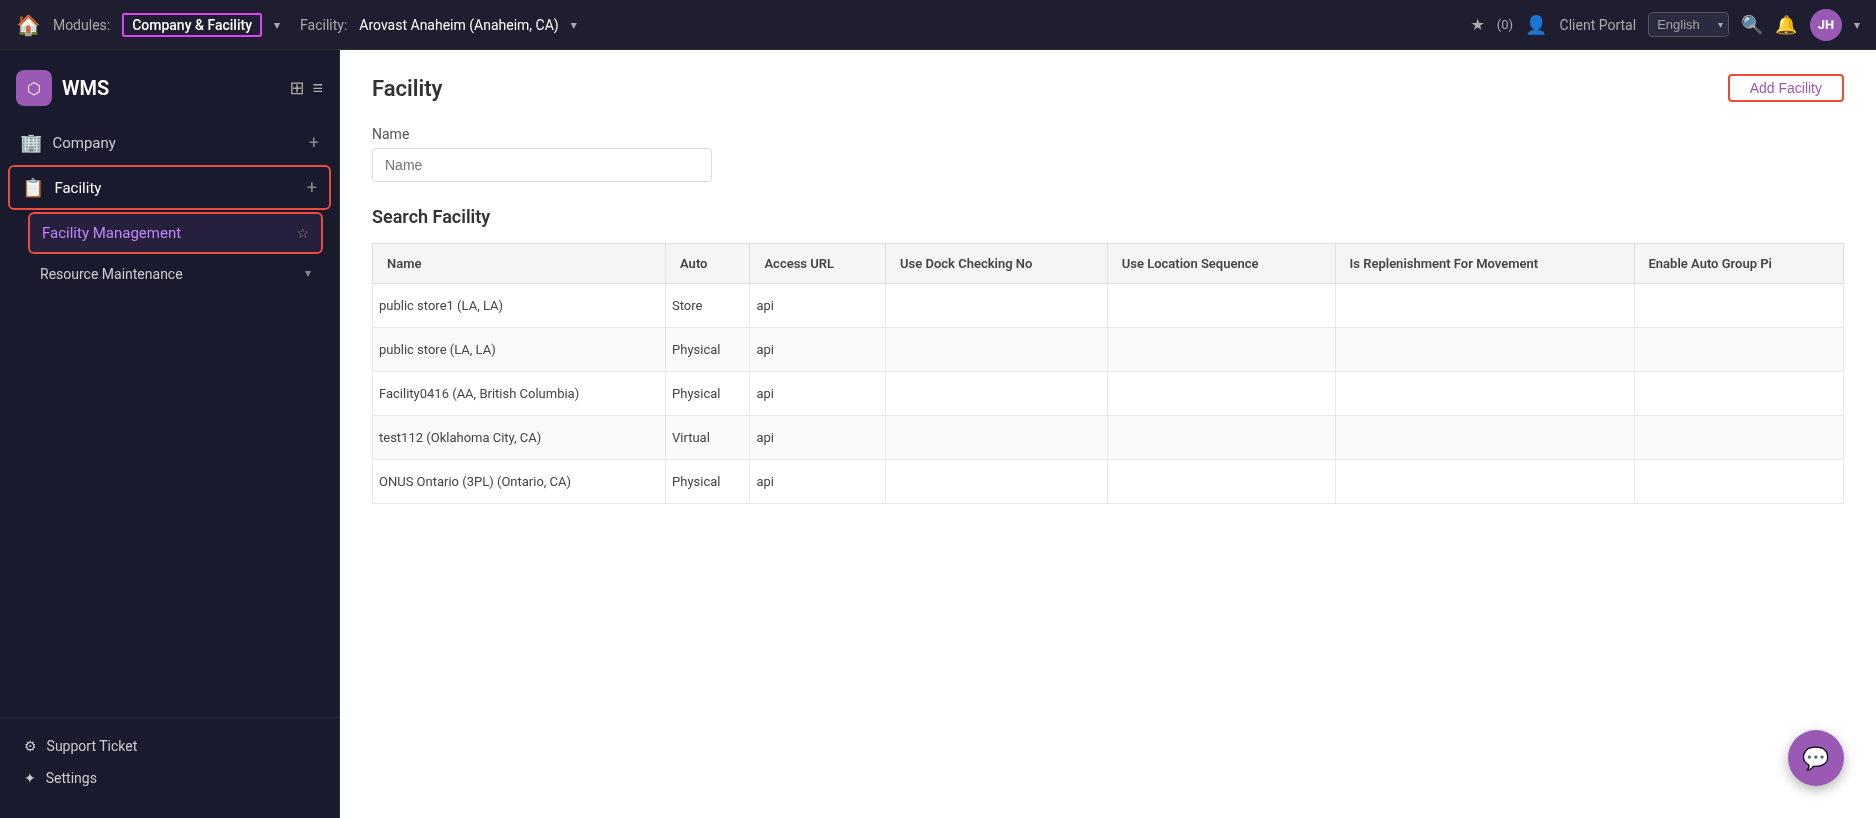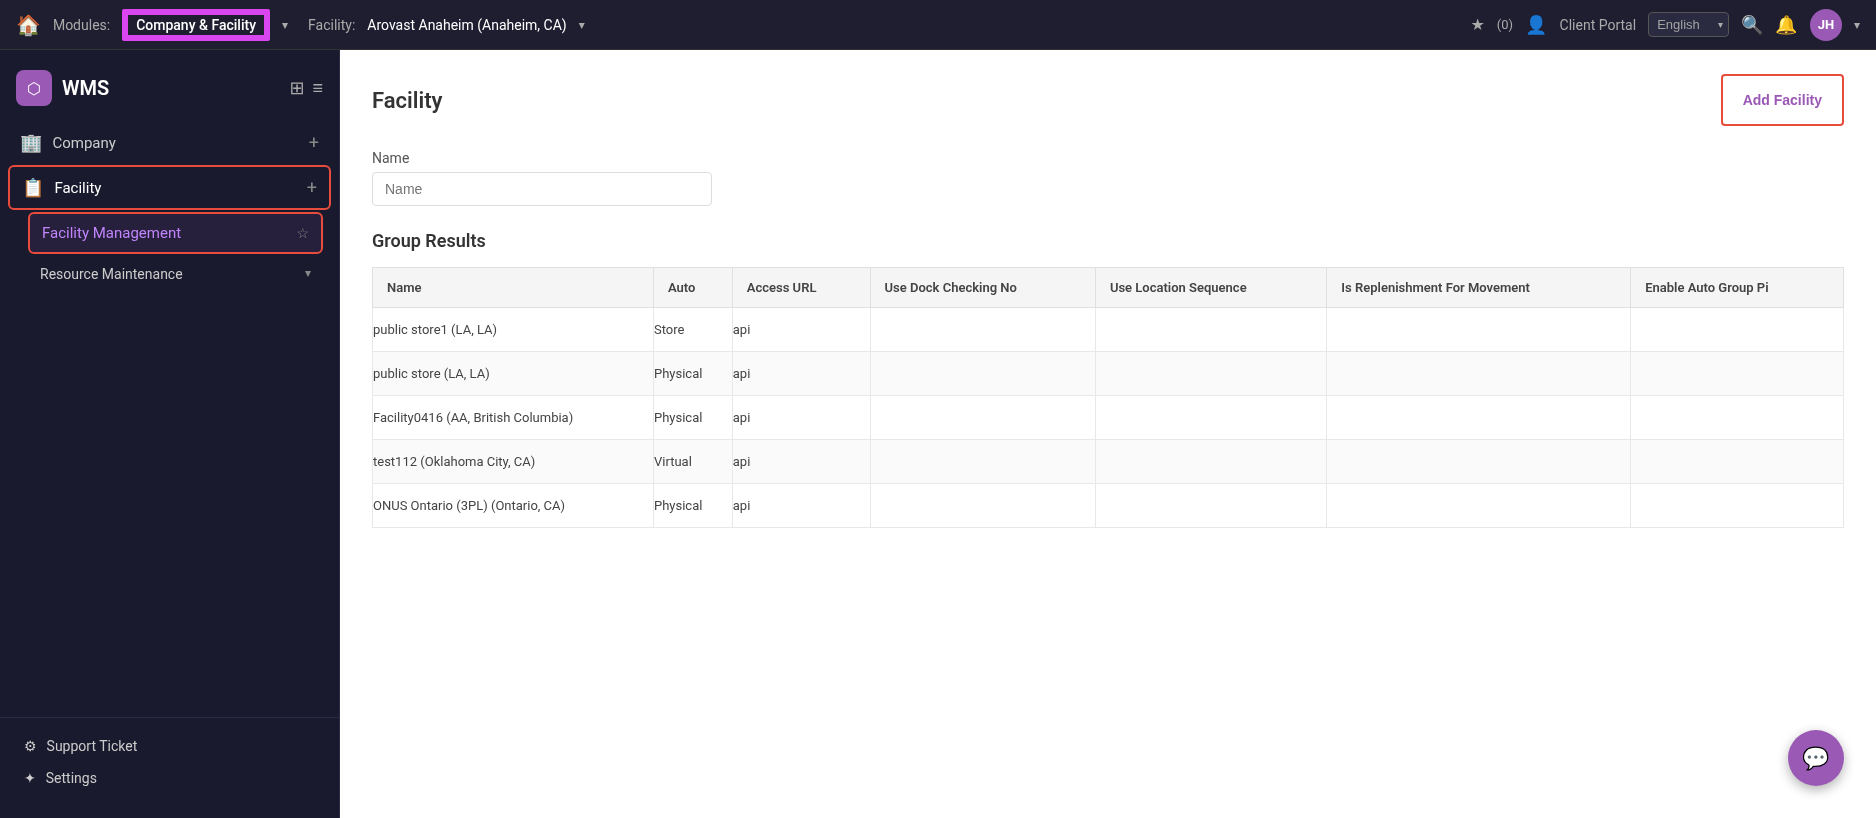--- a/index.html
+++ b/index.html
@@ -15,21 +15,21 @@
       gap: 12px;
       border-bottom: 1px solid #333;
       flex-shrink: 0;
     }
     .top-nav .home-icon { color: #9b59b6; font-size: 20px; }
     .top-nav .modules-label { color: #aaa; font-size: 14px; }
     .top-nav .module-name {
       color: #fff;
       font-size: 14px;
       font-weight: 500;
-      border: 6px solid #d946ef;
+      border: 2px solid #d946ef;
       padding: 2px 8px;
       border-radius: 2px;
     }
     .top-nav .dropdown-arrow { color: #aaa; font-size: 12px; }
     .top-nav .facility-label { color: #aaa; font-size: 14px; margin-left: 8px; }
     .top-nav .facility-name { color: #fff; font-size: 14px; }
     .top-nav .facility-dropdown { color: #aaa; font-size: 12px; }
     .top-nav .spacer { flex: 1; }
     .top-nav .star-btn { color: #aaa; font-size: 16px; cursor: pointer; }
     .top-nav .user-icon-nav { color: #aaa; font-size: 18px; }
@@ -153,24 +153,24 @@
       display: flex;
       align-items: center;
       justify-content: space-between;
       margin-bottom: 24px;
     }
     .content-title { font-size: 22px; font-weight: 600; color: #333; }
     .add-facility-btn {
       background: #fff;
       color: #9b59b6;
       border: 2px solid #e74c3c;
-      padding: 16px 20px;
+      padding: 4px 20px;
       border-radius: 4px;
       font-size: 14px;
-      font-weight: 700;
+      font-weight: 400;
       cursor: pointer;
     }
 
     
     .search-form { margin-bottom: 24px; }
     .form-label { font-size: 14px; color: #555; margin-bottom: 6px; }
     .form-input {
       width: 340px;
       padding: 8px 12px;
       border: 1px solid #ddd;
@@ -201,21 +201,21 @@
       border: 1px solid #e0e0e0;
       padding: 12px 14px;
       text-align: left;
       font-size: 13px;
       font-weight: 600;
       color: #444;
       white-space: nowrap;
     }
     .results-table td {
       border: 1px solid #e8e8e8;
-      padding: 14px 0;
+      padding: 14px 6px;
       font-size: 13px;
       color: #444;
     }
     .results-table tr:nth-child(even) td { background: #fafafa; }
 
     
     .fab {
       position: fixed;
       bottom: 32px;
       right: 32px;
@@ -325,21 +325,21 @@
       <h1 class="content-title">Facility</h1>
       <button class="add-facility-btn">Add Facility</button>
     </div>
 
     <div class="search-form">
       <div class="form-label">Name</div>
       <input class="form-input" type="text" placeholder="Name" style="">
     </div>
 
 
-    <div class="results-title">Group Results</div>
+    <div class="results-title">Search Facility</div>
 
     <table class="results-table">
       <thead>
         <tr>
           <th>Name</th>
           <th>Auto</th>
           <th>Access URL</th>
           <th>Use Dock Checking No</th>
           <th>Use Location Sequence</th>
           <th>Is Replenishment For Movement</th>

